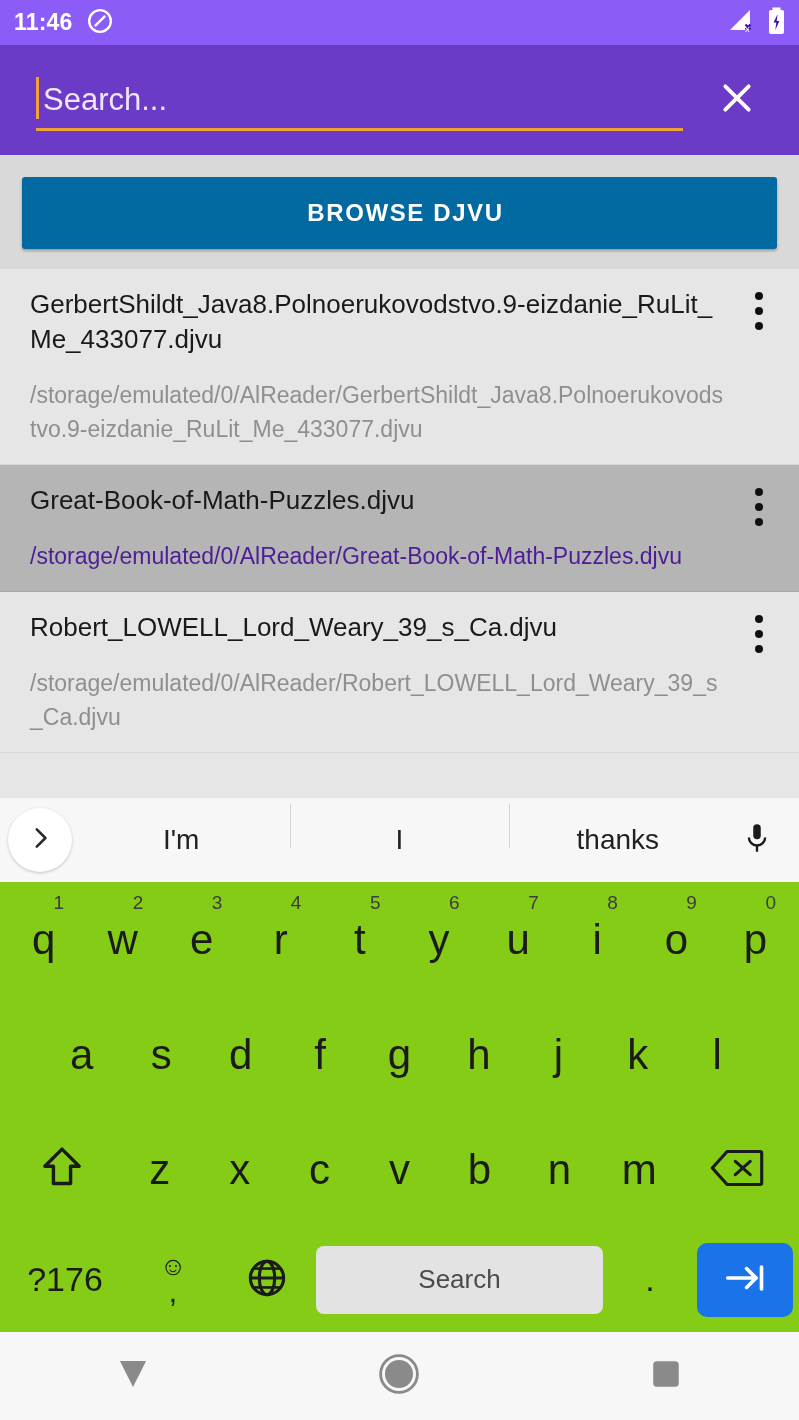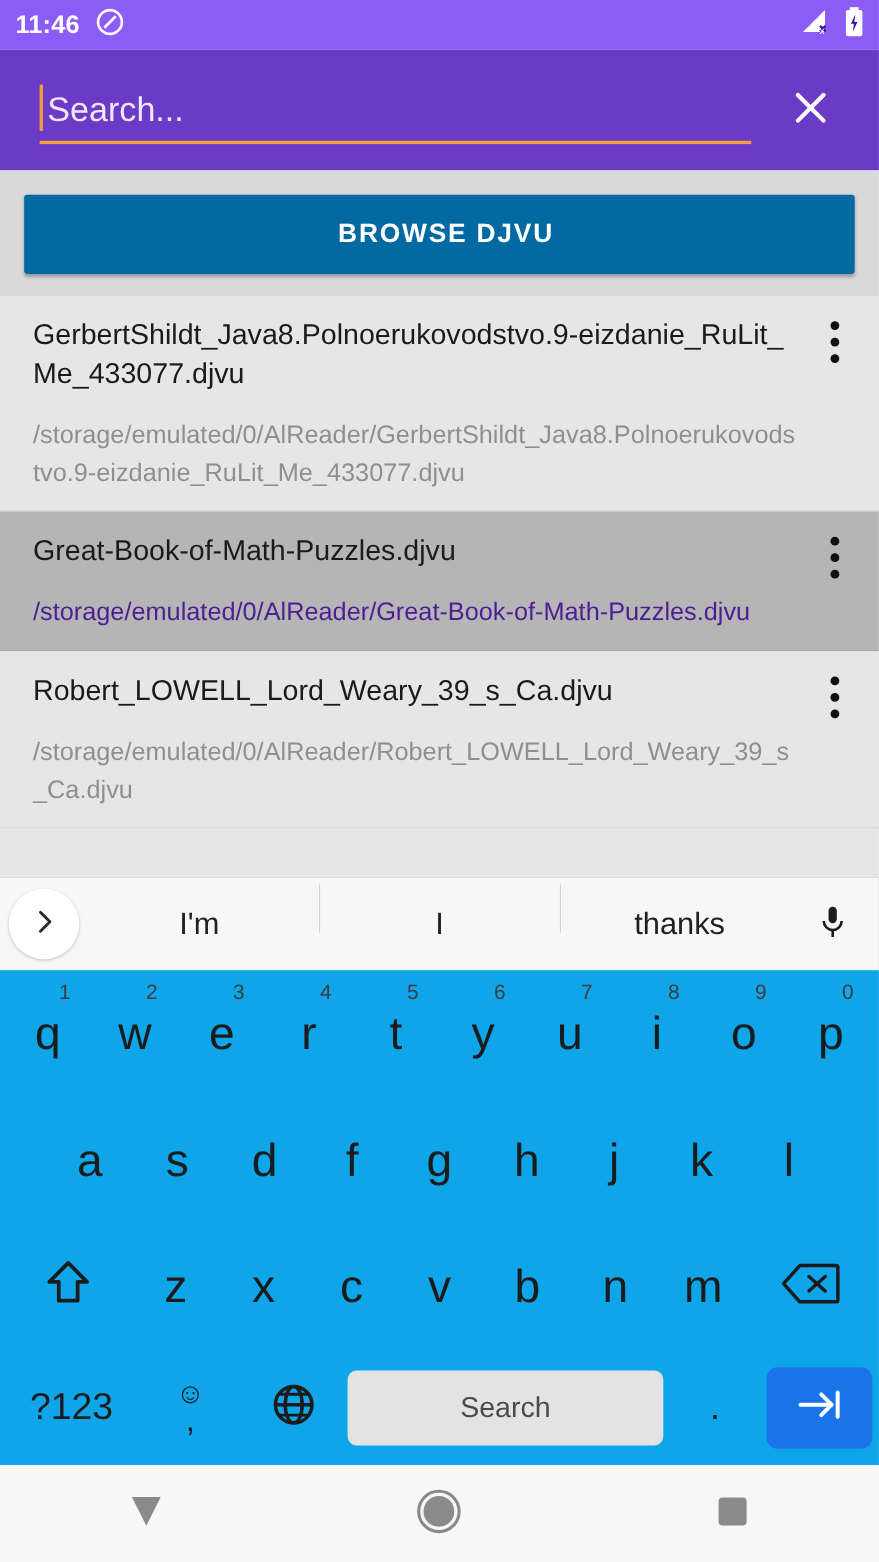--- a/index.html
+++ b/index.html
@@ -70,21 +70,21 @@
   }
   .file-row.selected .file-path { color:#4c1d95; }
   .kebab {
     position:absolute; right:18px; top:16px; width:44px; height:52px;
     display:flex; flex-direction:column; align-items:center; justify-content:center;
     gap:7px; cursor:pointer;
   }
   .kebab i { display:block; width:8px; height:8px; border-radius:50%; background:#101010; }
 
   
-  .keyboard { background:#0ea5e9; flex:0 0 auto; }
+  .keyboard { background:#84cc16; flex:0 0 auto; }
   .suggest-bar {
     height:84px; display:flex; align-items:center; padding:0 12px 0 8px; background:#f7f7f7;
   }
   .sugg-expand {
     width:64px; height:64px; border-radius:50%; background:#ffffff;
     display:flex; align-items:center; justify-content:center;
     box-shadow:0 1px 3px rgba(0,0,0,.22); cursor:pointer; flex:0 0 64px;
   }
   .sugg-items { flex:1 1 auto; display:flex; align-items:center; }
   .sugg-item {
@@ -362,21 +362,21 @@
             <path d="M11 2 H31 a1 1 0 0 1 1 1 V21 a1 1 0 0 1 -1 1 H11 L2 12 Z" fill="none" stroke="#1b1b1b" stroke-width="1.9" stroke-linejoin="round"></path>
             <line x1="16" y1="8" x2="25" y2="16" stroke="#1b1b1b" stroke-width="1.9" stroke-linecap="round"></line>
             <line x1="25" y1="8" x2="16" y2="16" stroke="#1b1b1b" stroke-width="1.9" stroke-linecap="round"></line>
           </svg>
         </span>
       </div>
     </div>
 
     <div class="krow-bottom">
       <div class="key-sym">
-        <span class="glyph">?123</span>
+        <span class="glyph">?176</span>
       </div>
       <div class="key-emoji">
         <span class="em">☺</span>
         <span class="cm">,</span>
       </div>
       <div class="key-globe">
         <span>
           <svg width="42" height="42" viewBox="0 0 24 24">
             <circle cx="12" cy="12" r="9.5" fill="none" stroke="#1b1b1b" stroke-width="1.8"></circle>
             <ellipse cx="12" cy="12" rx="4.4" ry="9.5" fill="none" stroke="#1b1b1b" stroke-width="1.8"></ellipse>

